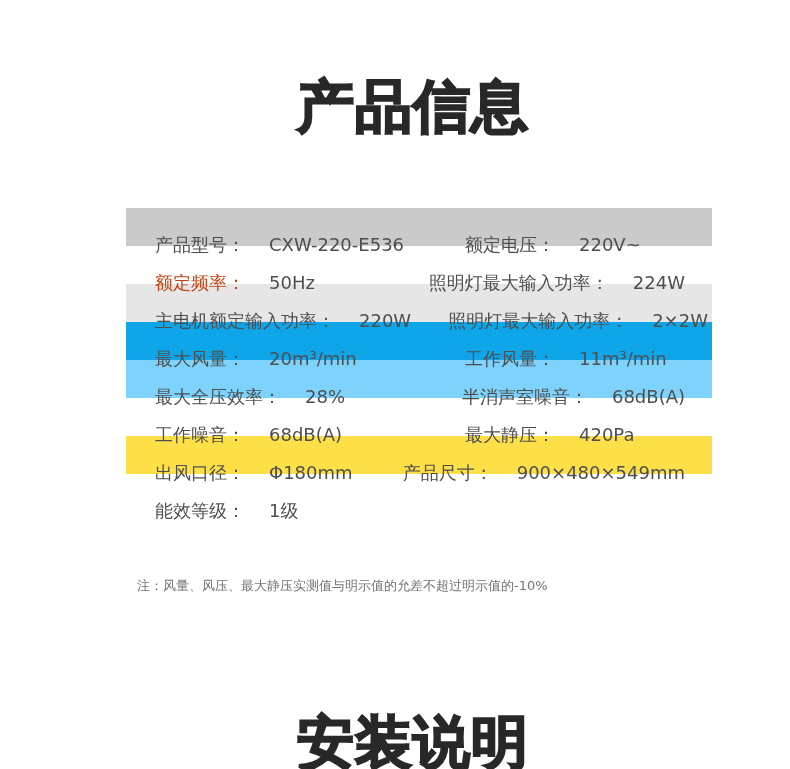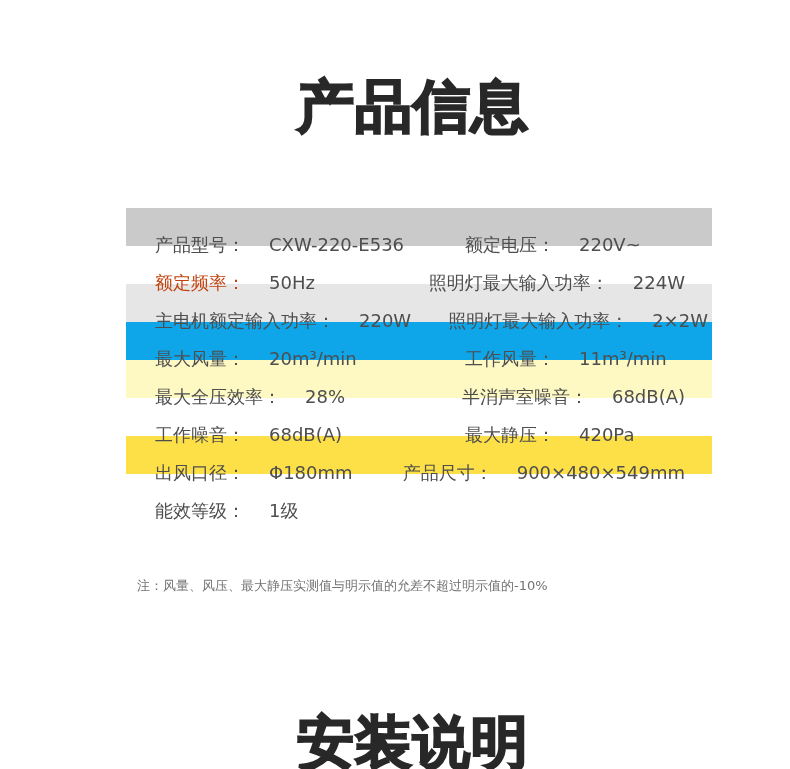--- a/index.html
+++ b/index.html
@@ -115,21 +115,21 @@
       <div class="spec-row" style="background: #0ea5e9;">
         <div class="spec-cell left">
           <span class="lbl" style="color: rgb(78, 78, 78);">最大风量：</span>
           <span class="val" style="color: rgb(78, 78, 78);">20m³/min</span>
         </div>
         <div class="spec-cell right">
           <span class="lbl" style="color: rgb(78, 78, 78);">工作风量：</span>
           <span class="val" style="color: rgb(78, 78, 78);">11m³/min</span>
         </div>
       </div>
-      <div class="spec-row" style="background: #fef9c3;">
+      <div class="spec-row" style="background: #7dd3fc;">
         <div class="spec-cell left">
           <span class="lbl" style="color: rgb(78, 78, 78);">最大全压效率：</span>
           <span class="val" style="color: rgb(78, 78, 78);">28%</span>
         </div>
         <div class="spec-cell right">
           <span class="lbl" style="color: rgb(78, 78, 78);">半消声室噪音：</span>
           <span class="val" style="color: rgb(78, 78, 78);">68dB(A)</span>
         </div>
       </div>
       <div class="spec-row" style="background: rgb(255, 255, 255);">

